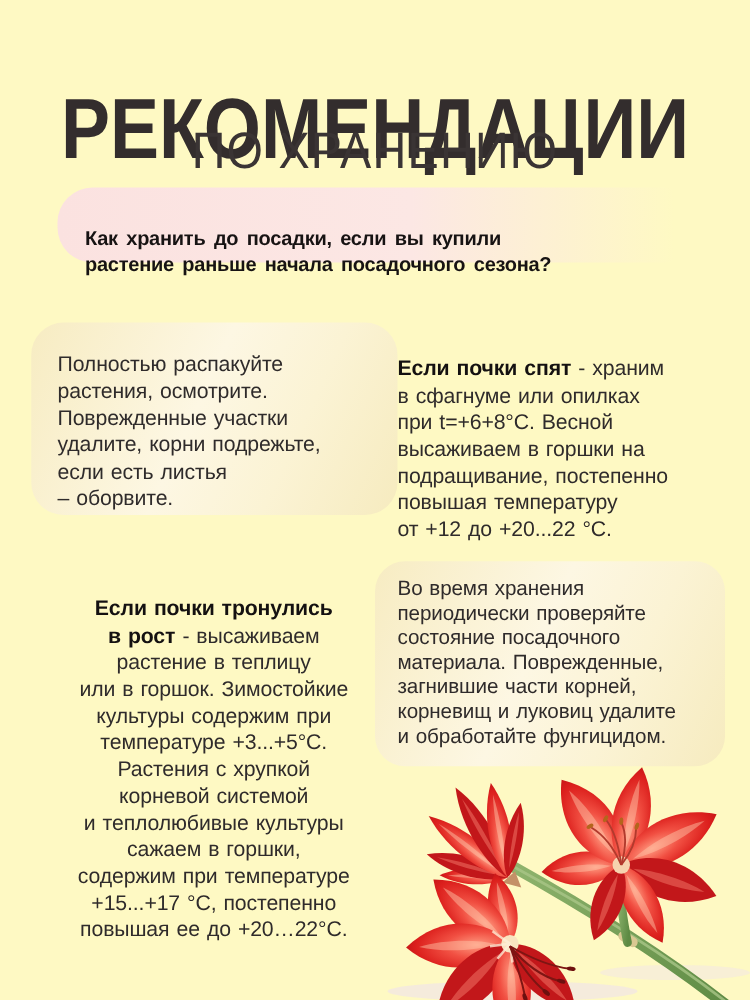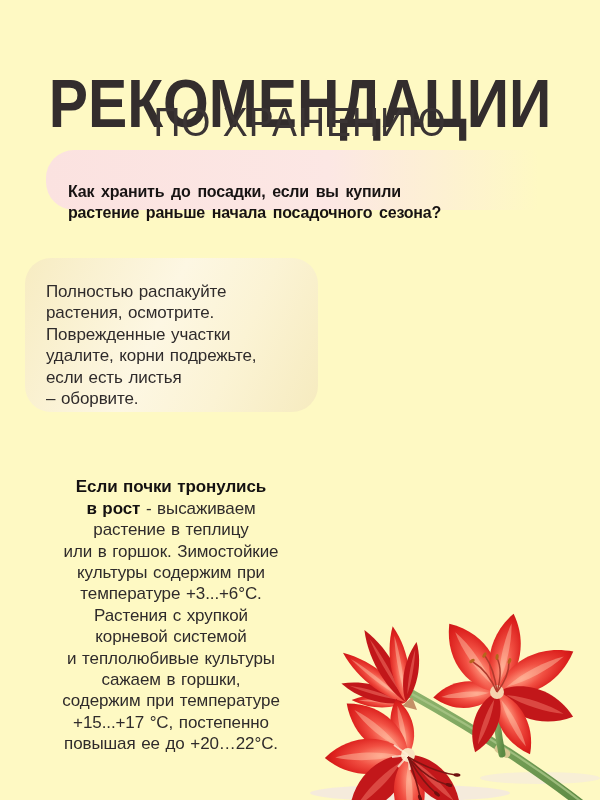--- a/index.html
+++ b/index.html
@@ -55,37 +55,55 @@
 
   <div class="card b1">
     <span class="txt">Полностью распакуйте
 растения, осмотрите.
 Поврежденные участки
 удалите, корни подрежьте,
 если есть листья
 – оборвите.</span>
   </div>
 
+  <div class="b2 txt">
+    <b class="lead">Если почки спят</b><span> - храним
+в сфагнуме или опилках
+при t=+6+8°C. Весной
+высаживаем в горшки на
+подращивание, постепенно
+повышая температуру
+от +12 до +20...22 °C.</span>
+  </div>
 
   <div class="b3 txt">
     <b class="lead">Если почки тронулись
 в рост</b><span> - высаживаем
 растение в теплицу
 или в горшок. Зимостойкие
 культуры содержим при
-температуре +3...+6°C.
+температуре +3...+5°C.
 Растения с хрупкой
 корневой системой
 и теплолюбивые культуры
 сажаем в горшки,
 содержим при температуре
 +15...+17 °C, постепенно
 повышая ее до +20…22°C.</span>
   </div>
 
+  <div class="card b4">
+    <span class="txt">Во время хранения
+периодически проверяйте
+состояние посадочного
+материала. Поврежденные,
+загнившие части корней,
+корневищ и луковиц удалите
+и обработайте фунгицидом.</span>
+  </div>
 
   <div class="photo">
     <svg viewBox="0 0 310 190" width="310" height="190">
       <defs>
         <radialGradient id="pg" cx="50%" cy="68%" r="75%">
           <stop offset="0%" stop-color="#ff9a80"></stop>
           <stop offset="40%" stop-color="#f14f42"></stop>
           <stop offset="78%" stop-color="#dc201d"></stop>
           <stop offset="100%" stop-color="#ba1013"></stop>
         </radialGradient>

